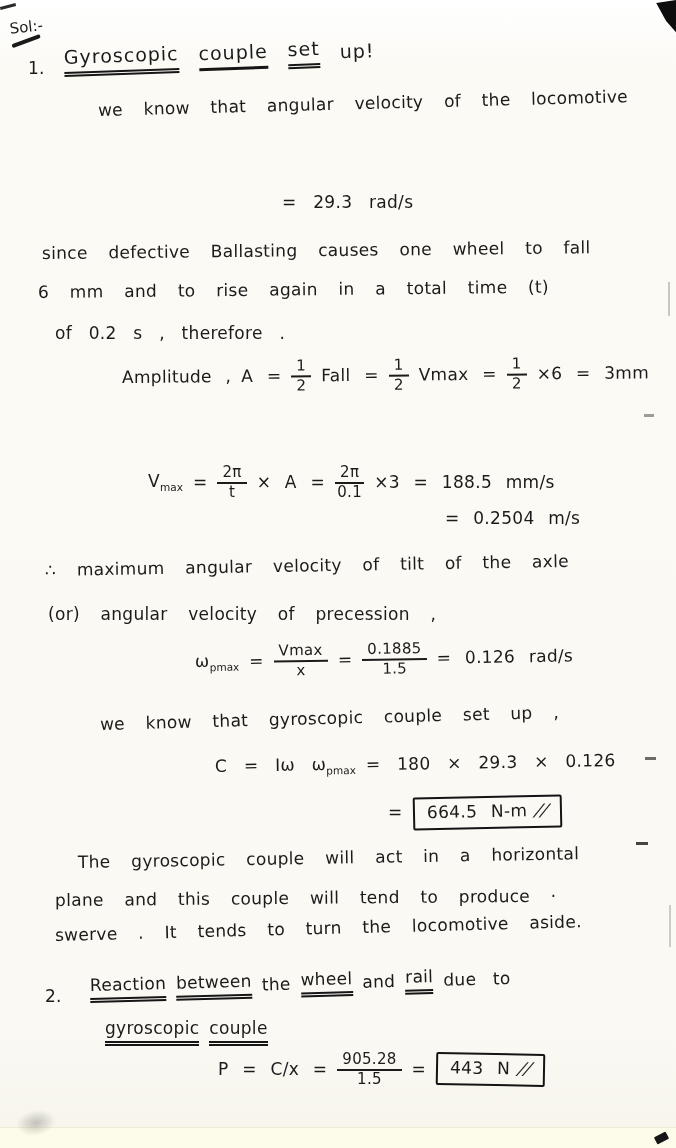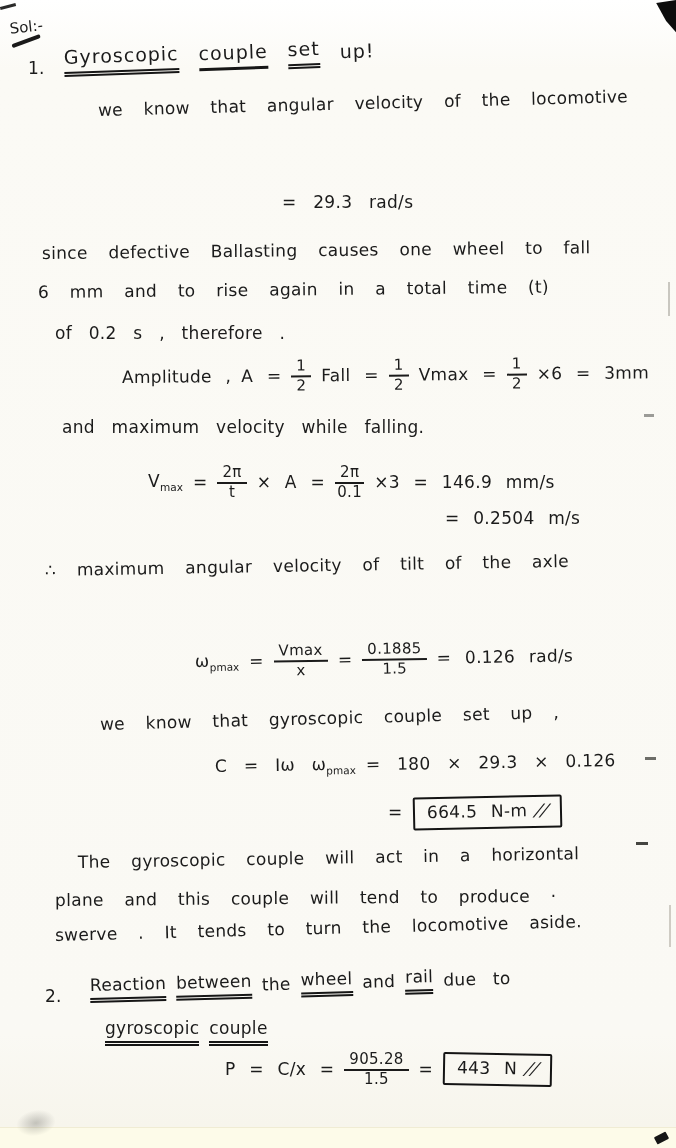--- a/index.html
+++ b/index.html
@@ -96,39 +96,39 @@
       <span class="den">2</span>
     </span>
     <span>Vmax =</span>
     <span class="frac">
       <span class="num">1</span>
       <span class="den">2</span>
     </span>
     <span>×6 = 3mm</span>
   </div>
 
-  <div class="hl ws-md" style="left:62px;top:417px">and maximum velocity while falling.</div>
 
   <div class="hl" style="left:148px;top:465px">
     <span><span>V</span><sub>max</sub></span>
     <span>=</span>
     <span class="frac">
       <span class="num">2π</span>
       <span class="den">t</span>
     </span>
     <span>× A =</span>
     <span class="frac">
       <span class="num">2π</span>
       <span class="den">0.1</span>
     </span>
-    <span>×3 = 146.9 mm/s</span>
+    <span>×3 = 188.5 mm/s</span>
   </div>
   <div class="hl" style="left:445px;top:508px">= 0.2504 m/s</div>
 
   <div class="hl ws-lg" style="left:45px;top:560px;transform:rotate(-1deg)">∴ maximum angular velocity of tilt of the axle</div>
+  <div class="hl ws-lg" style="left:48px;top:604px">(or) angular velocity of precession ,</div>
 
   <div class="hl" style="left:195px;top:645px;transform:rotate(-1deg)">
     <span><span>ω</span><sub>pmax</sub></span>
     <span>=</span>
     <span class="frac">
       <span class="num">Vmax</span>
       <span class="den">x</span>
     </span>
     <span>=</span>
     <span class="frac">
@@ -165,21 +165,21 @@
     <span class="udbl">wheel</span>
     <span>and</span>
     <span class="udbl">rail</span>
     <span>due to</span>
   </div>
   <div class="hl" style="left:105px;top:1018px">
     <span class="udbl">gyroscopic</span>
     <span class="udbl">couple</span>
   </div>
 
-  <div class="hl" style="left:225px;top:1052px">
+  <div class="hl" style="left:218px;top:1052px">
     <span>P = C/x =</span>
     <span class="frac">
       <span class="num">905.28</span>
       <span class="den">1.5</span>
     </span>
     <span>=</span>
     <span class="ansbox" style="transform:rotate(1deg)">
       <span>443 N</span>
       <span class="dslash">//</span>
     </span>

